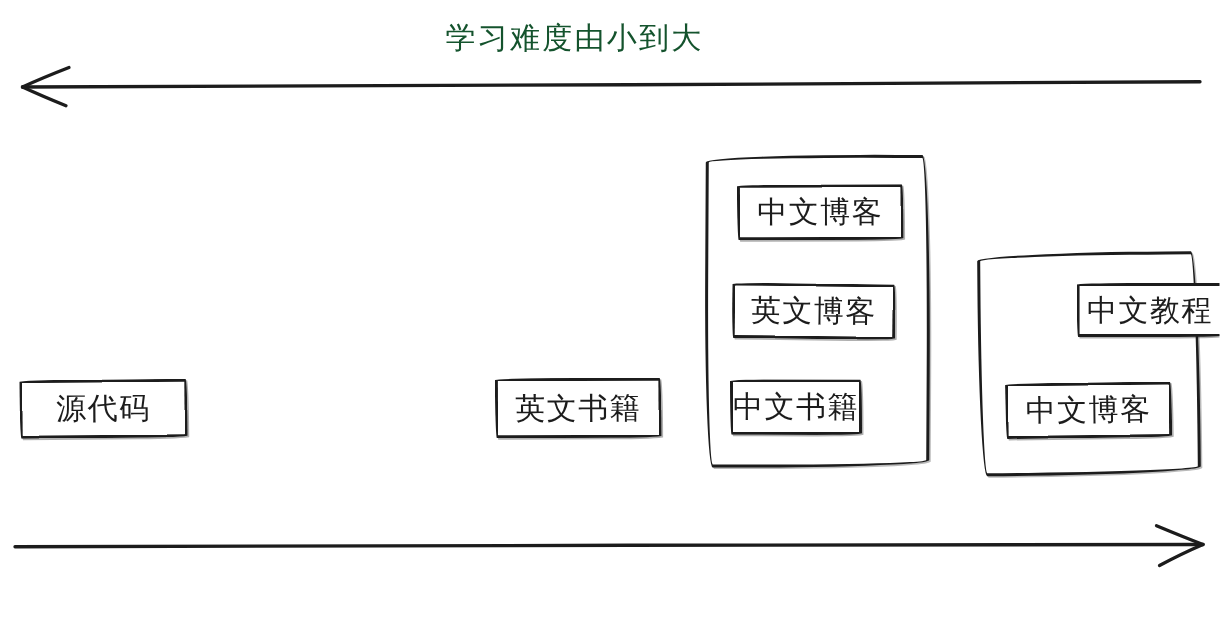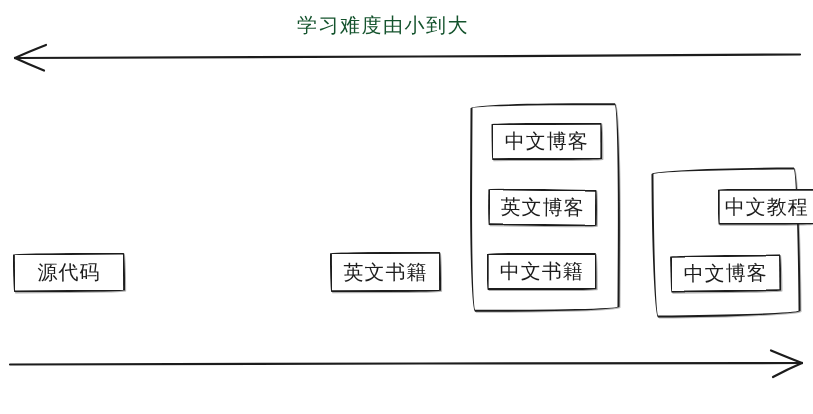--- a/index.html
+++ b/index.html
@@ -94,21 +94,21 @@
     <span>英文书籍</span>
   </div>
 
   <div class="group r-d" style="left:470px; top:103px; width:150px; height:209px;">
     <div class="node r-a" style="left:19px; top:18px; width:111px; height:37px;">
       <span>中文博客</span>
     </div>
     <div class="node r-b" style="left:16px; top:84px; width:109px; height:37px;">
       <span>英文博客</span>
     </div>
-    <div class="node r-c" style="left:15px; top:148px; width:110px; height:37px;align-items:center;">
+    <div class="node r-c" style="left:15px; top:148px; width:88px; height:37px;align-items:center;">
       <span>中文书籍</span>
     </div>
   </div>
 
   <div class="group r-a" style="left:652px; top:168px; width:148px; height:149px;">
     <div class="node r-b" style="left:32px; top:19px; width:98px; height:36px;margin-left:32px;">
       <span>中文教程</span>
     </div>
     <div class="node r-c" style="left:16px; top:85px; width:111px; height:37px;">
       <span>中文博客</span>

